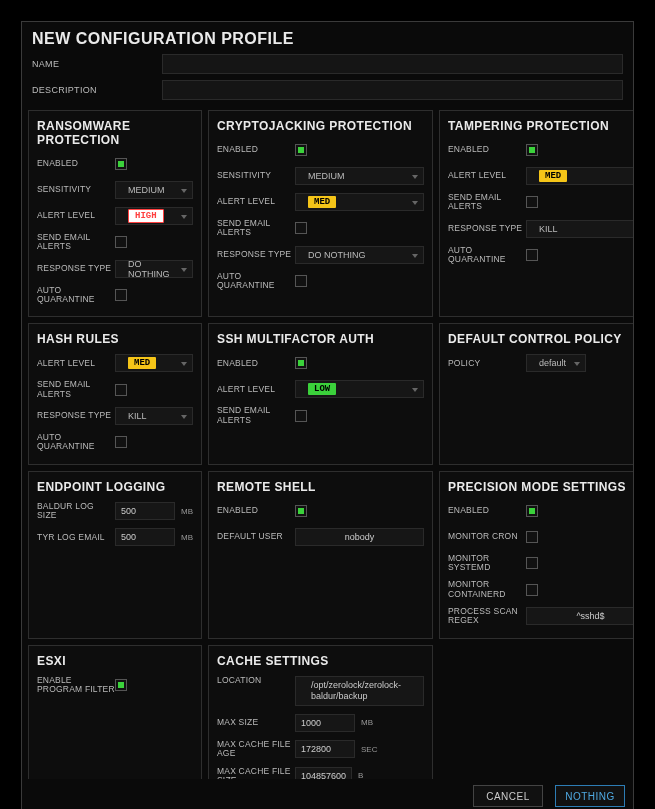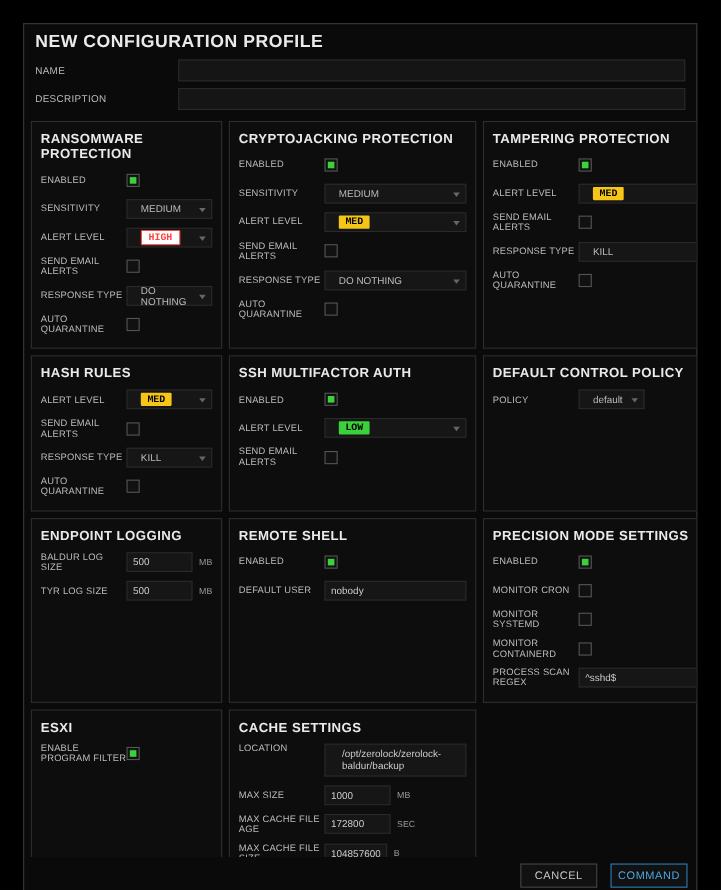--- a/index.html
+++ b/index.html
@@ -147,20 +147,21 @@
     padding: 0 5px;
   }
   .input-txt {
     flex: 1;
     height: 18px;
     background: #161616;
     border: 1px solid #2a2a2a;
     color: #ccc;
     font-size: 9px;
     padding: 0 5px;
+    text-align: center;
   }
   .input-multi {
     flex: 1;
     min-height: 30px;
     background: #161616;
     border: 1px solid #2a2a2a;
     color: #ccc;
     font-size: 9px;
     padding: 3px 15px;
     line-height: 1.2;
@@ -363,21 +364,21 @@
     </div>
 
     <div class="panel">
       <div class="panel-title">ENDPOINT LOGGING</div>
       <div class="row">
           <div class="label">BALDUR LOG SIZE</div>
           <input class="input-num" value="500" style="">
           <span class="unit">MB</span>
         </div>
       <div class="row">
-          <div class="label">TYR LOG SIZE</div>
+          <div class="label">TYR LOG EMAIL</div>
           <input class="input-num" value="500" style="">
           <span class="unit">MB</span>
         </div>
     </div>
 
     <div class="panel">
       <div class="panel-title">REMOTE SHELL</div>
       <div class="row">
           <div class="label">ENABLED</div>
           <div class="checkbox checked"></div>
@@ -442,15 +443,15 @@
           <span class="unit">B</span>
         </div>
     </div>
 
     <div class="panel placeholder-panel"></div>
 
   </div>
 
   <div class="footer">
     <div class="btn">CANCEL</div>
-    <div class="btn primary">COMMAND</div>
+    <div class="btn primary">NOTHING</div>
   </div>
 </div>
 
 </body></html>

